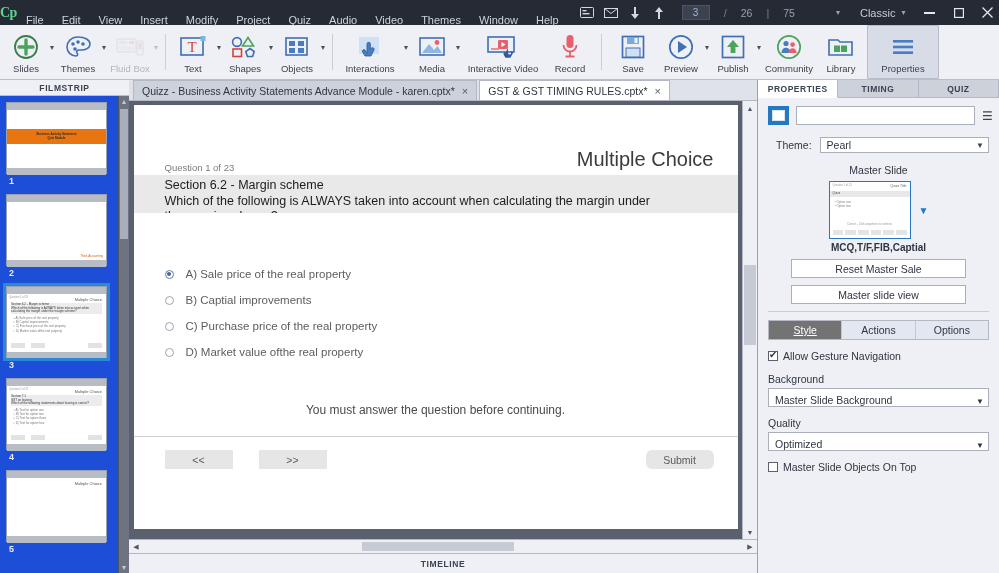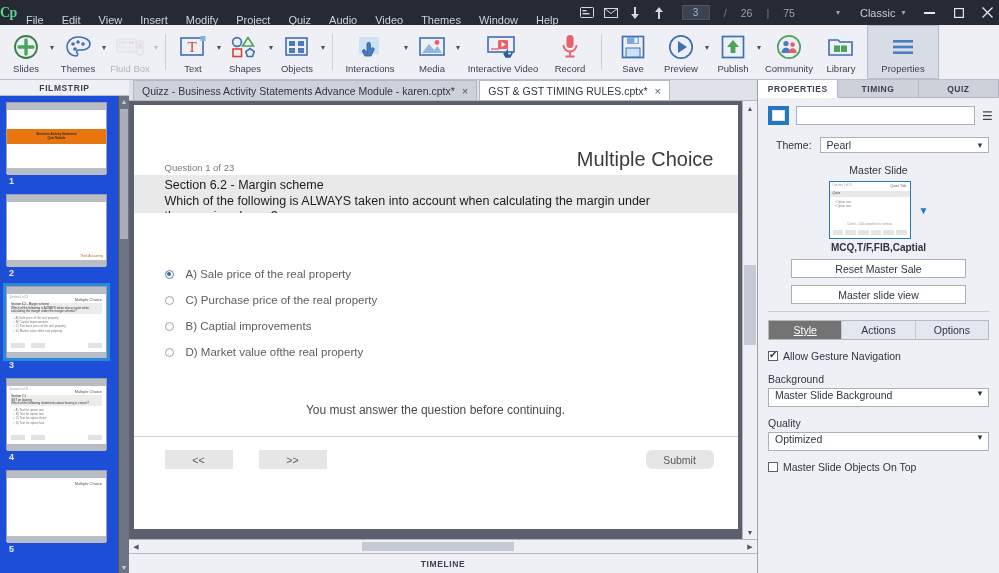--- a/index.html
+++ b/index.html
@@ -198,21 +198,21 @@
   .subtab.active { background: #737373; color: #fff; text-decoration: underline; }
   .chk-row { display: flex; align-items: center; gap: 5px; margin-bottom: 11px; }
   .chkbox { width: 10px; height: 10px; border: 1px solid #5a6070; background: #fff; position: relative; flex: 0 0 10px; }
   .chkbox.on::after {
     content: "✔"; position: absolute; left: 0px; top: -3px; font-size: 10px; color: #2f3542;
   }
   .chk-lbl { font-size: 10.5px; color: #2f3542; }
   .field-lbl { font-size: 10.5px; color: #2f3542; margin-bottom: 3px; }
   .field-sel {
     width: 100%; height: 19px; background: #fff; border: 1px solid #aab0bb;
-    display: flex; align-items: flex-start; padding: 0 4px 0 6px; font-size: 10.5px; color: #2f3542;
+    display: flex; align-items: flex-end; padding: 0 4px 0 6px; font-size: 10.5px; color: #2f3542;
     margin-bottom: 10px;
   }
   .field-sel .cv { margin-left: auto; font-size: 8px; }
 </style>
 </head>
 <body>
 
 <div class="app">
 
   <div class="menubar">
@@ -605,25 +605,25 @@
               <div class="sl-qline">Which of the following is ALWAYS taken into account when calculating the margin under</div>
               <div class="sl-qline">the margin scheme?</div>
             </div>
             <div class="sl-opts" id="slideOpts">
                 <div class="sl-opt">
                   <span class="radio on"></span>
                   <span class="sl-opt-txt">A) Sale price of the real property</span>
                 </div>
                 <div class="sl-opt">
                   <span class="radio"></span>
-                  <span class="sl-opt-txt">C) Purchase price of the real property</span>
+                  <span class="sl-opt-txt">B) Captial improvements</span>
                 </div>
                 <div class="sl-opt">
                   <span class="radio"></span>
-                  <span class="sl-opt-txt">B) Captial improvements</span>
+                  <span class="sl-opt-txt">C) Purchase price of the real property</span>
                 </div>
                 <div class="sl-opt">
                   <span class="radio"></span>
                   <span class="sl-opt-txt">D) Market value ofthe real property</span>
                 </div>
               </div>
             <div class="sl-feedback">You must answer the question before continuing.</div>
             <div class="sl-sep"></div>
             <div class="sl-btns">
               <div class="sl-btn" id="btnPrev">&lt;&lt;</div>

